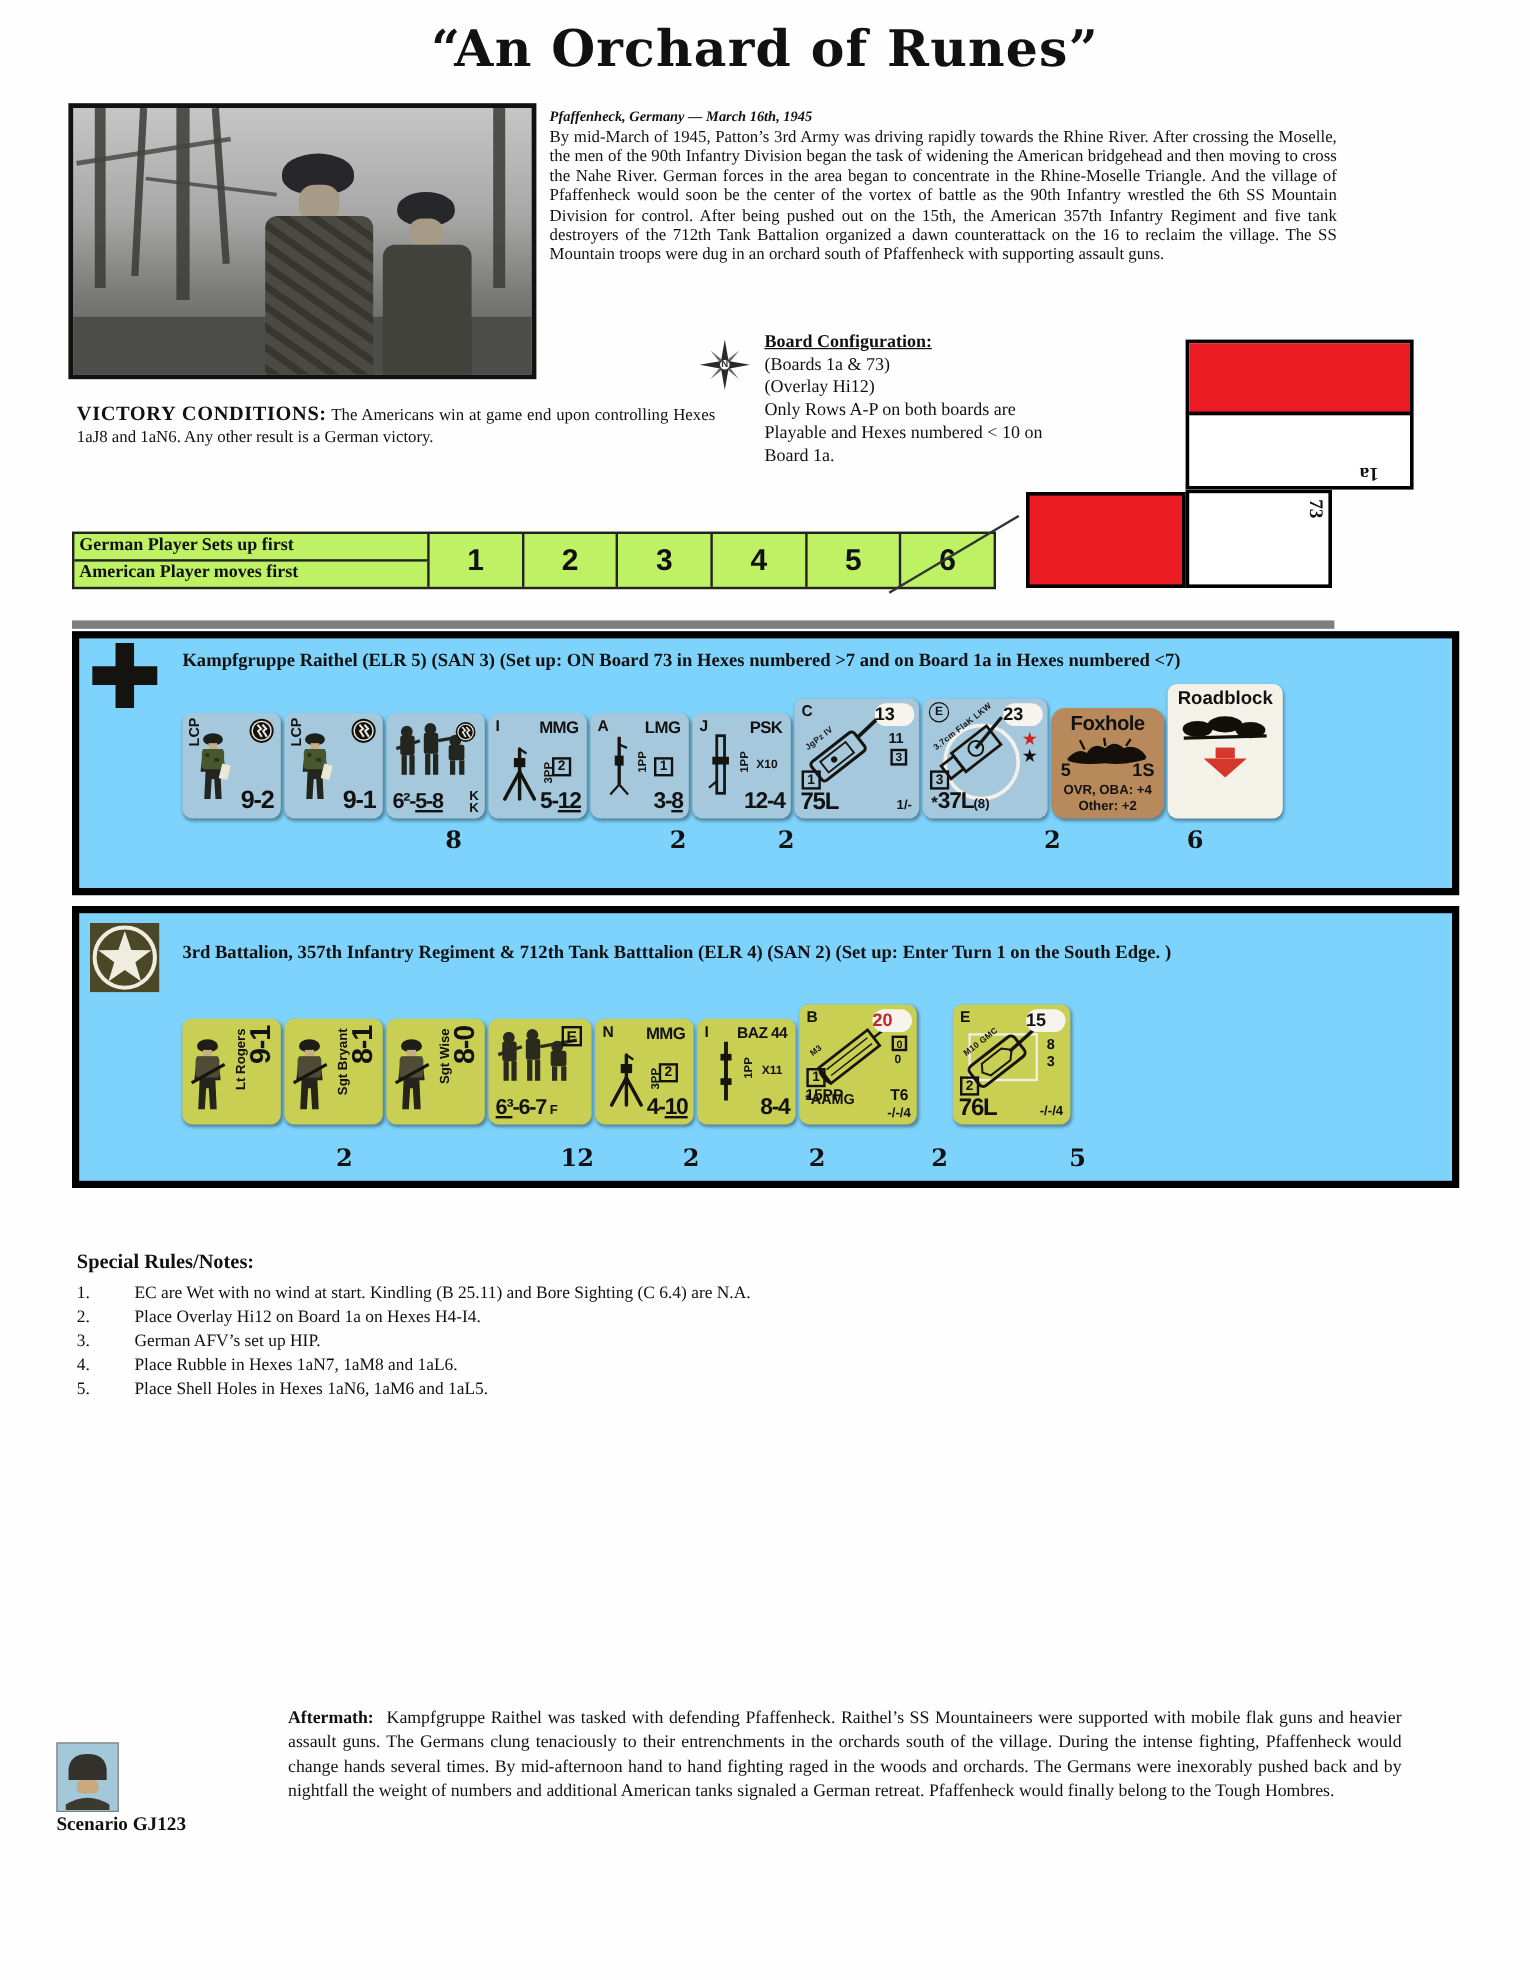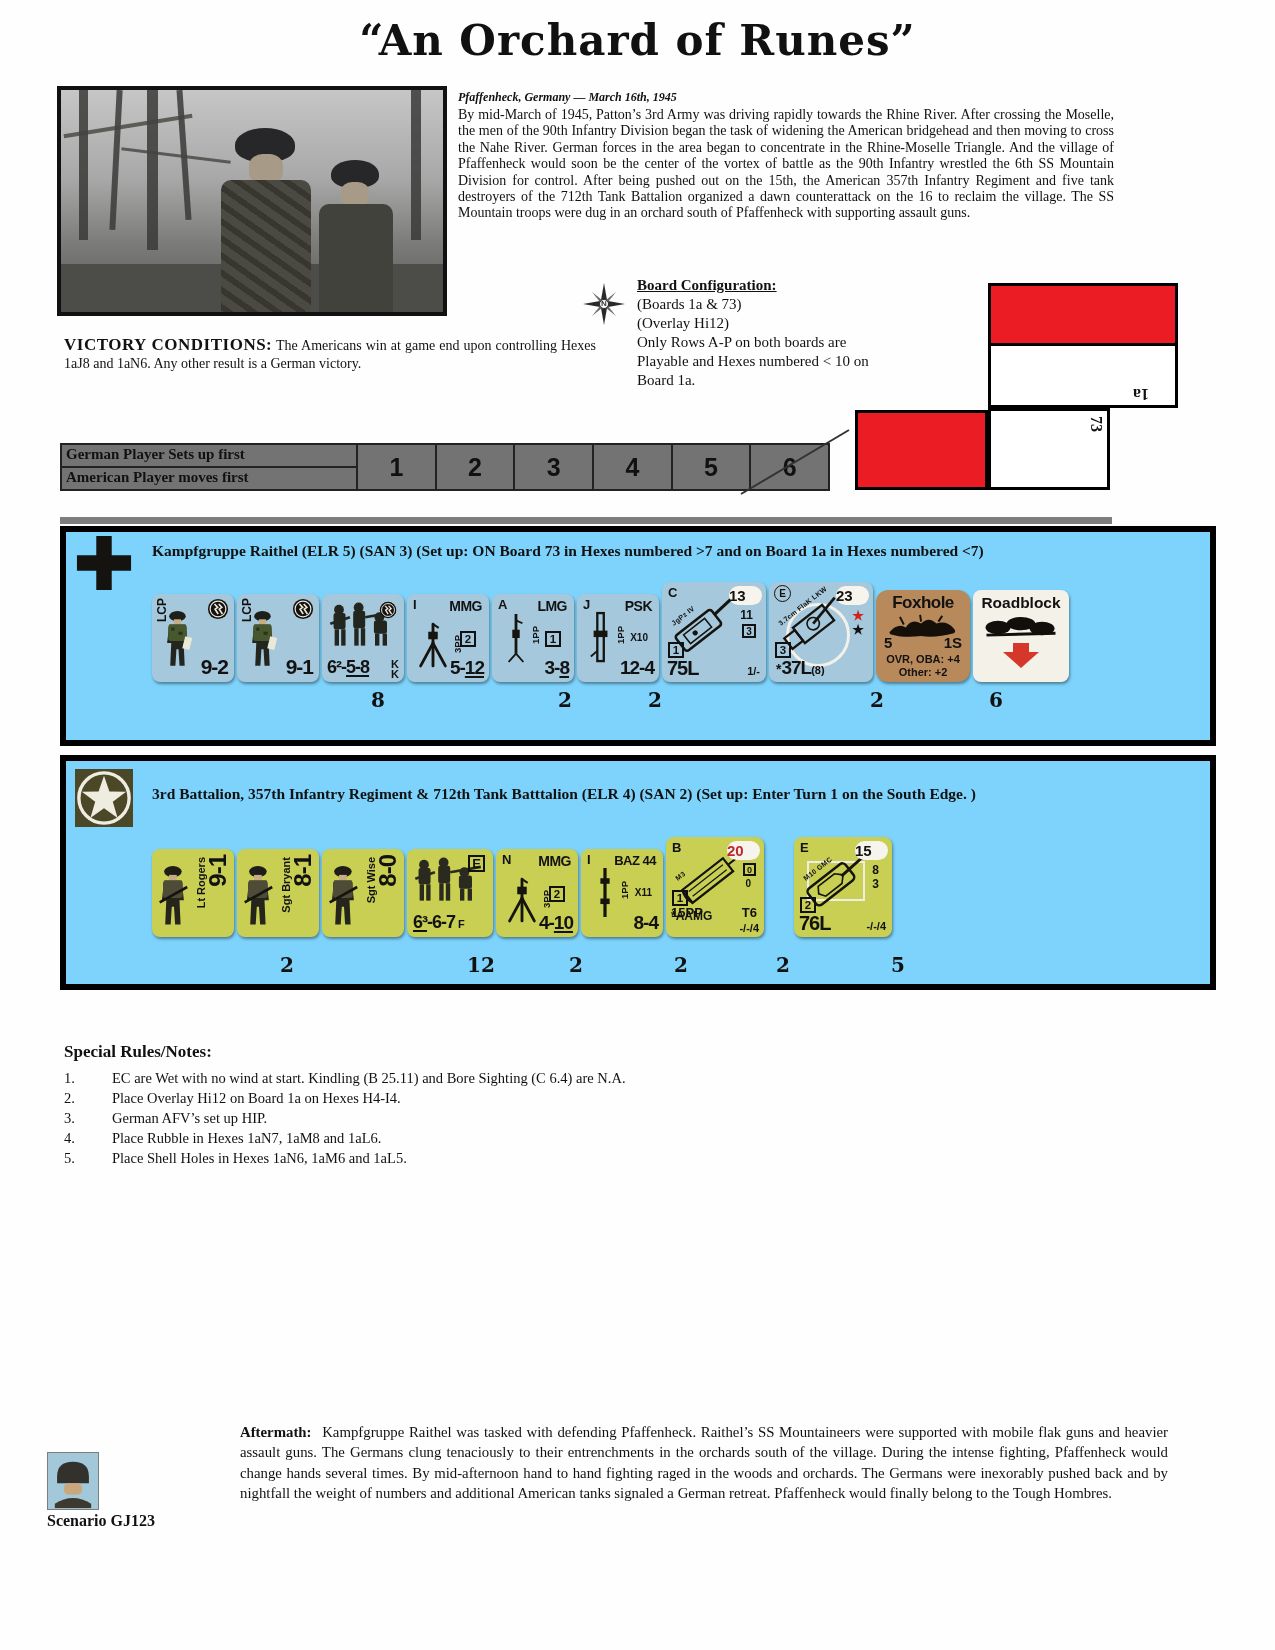--- a/index.html
+++ b/index.html
@@ -37,21 +37,21 @@
 
   
   .bd-1a { position:absolute; left:988px; top:283px; width:190px; height:125px; border:3px solid #000; background:#fff; }
   .bd-1a .redtop { position:absolute; left:0; top:0; width:100%; height:60px; background:#ec1c24; border-bottom:3px solid #000; }
   .bd-1a .lbl { position:absolute; right:26px; bottom:2px; font:bold 16px "Liberation Serif",serif; transform:rotate(180deg); }
   .bd-73 { position:absolute; left:988px; top:408px; width:122px; height:82px; border:3px solid #000; background:#fff; }
   .bd-73 .lbl { position:absolute; right:2px; top:5px; font:bold 16px "Liberation Serif",serif; writing-mode:vertical-rl; }
   .bd-red { position:absolute; left:855px; top:410px; width:133px; height:80px; background:#ec1c24; border:3px solid #000; }
 
   
-  .ttrack { position:absolute; left:60px; top:443px; width:770px; height:48px; display:flex; border:2px solid #222; background:#737373; }
+  .ttrack { position:absolute; left:60px; top:443px; width:770px; height:48px; display:flex; border:2px solid #222; background:#bef264; }
   .tt-left { width:294px; display:flex; flex-direction:column; }
   .tt-left div { flex:1; padding:1px 4px 0; font:bold 15px "Liberation Serif",serif; }
   .tt-left div:first-child { border-bottom:2px solid #222; }
   .tt-cell { flex:1; border-left:2px solid #222; display:flex; align-items:center; justify-content:center;
              font:bold 25px "Liberation Sans",sans-serif; }
   .tt-slash { position:absolute; left:733px; top:428px; width:120px; height:72px; overflow:visible; pointer-events:none; }
 
   .grayrule { position:absolute; left:60px; top:517px; width:1052px; height:7px; background:#7e7e7e; }
 
   
@@ -70,21 +70,21 @@
   .cnt { position:absolute; transform:translateX(-50%); font:bold 20px "DejaVu Serif",serif; }
   .ob-ger .cnt { top:156px; }
   .ob-usa .cnt { top:192px; }
 
   
   .counter { position:relative; border-radius:8px; box-shadow:1px 2px 3px rgba(0,0,0,.4);
              font-family:"Liberation Sans",sans-serif; font-weight:bold; color:#121212; flex:none; }
   .sz-std { width:82px; height:88px; }
   .sz-veh { width:104px; height:100px; }
   .sz-fox { width:94px; height:92px;border-radius:12px; }
-  .sz-rb  { width:96px; height:92px; }
+  .sz-rb  { width:96px; height:112px; }
   .c-ger { background:#a6c8dc; }
   .c-usa { background:#c9cf52; }
   .c-fox { background:#b8895b; }
   .c-rb  { background:#f4f1e8; }
   .vtx { writing-mode:vertical-rl; transform:rotate(180deg); }
   .u { text-decoration:underline; text-decoration-thickness:2px; text-underline-offset:2px; }
 
   .cletter { position:absolute; left:6px; top:3px; font-size:13px; }
   .cname   { position:absolute; right:7px; top:4px; font-size:14px; letter-spacing:-.5px; }
   .cval    { position:absolute; right:6px; bottom:3px; font-size:21px; letter-spacing:-1px; }

